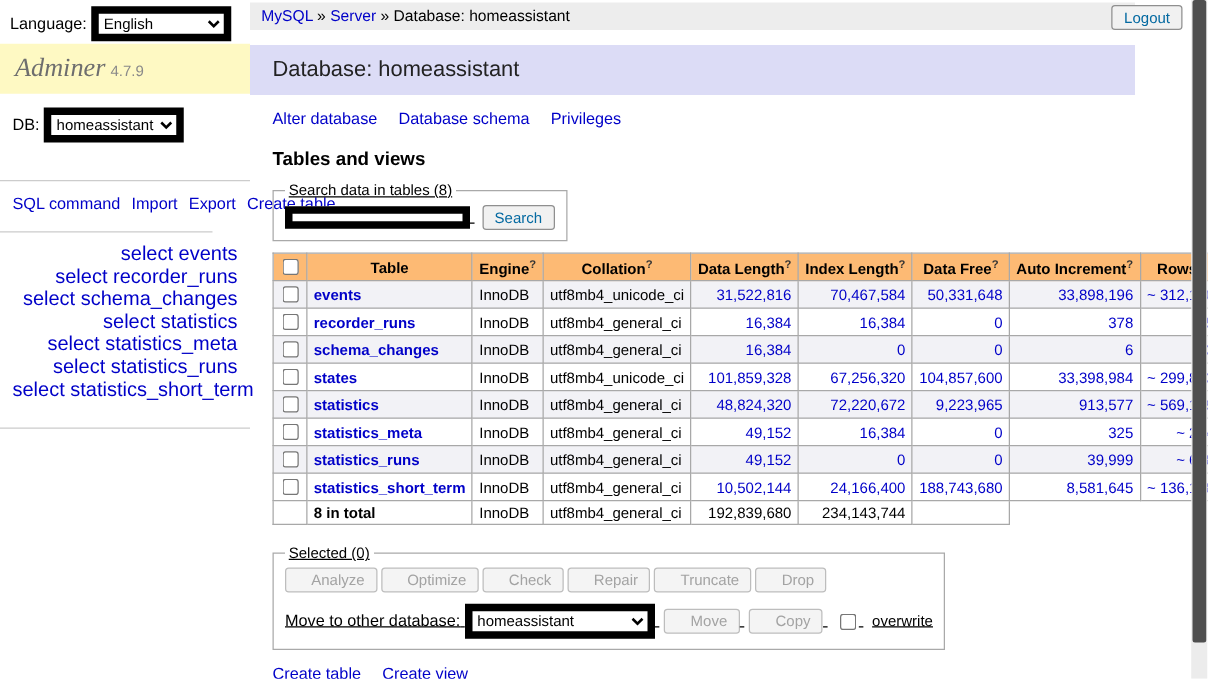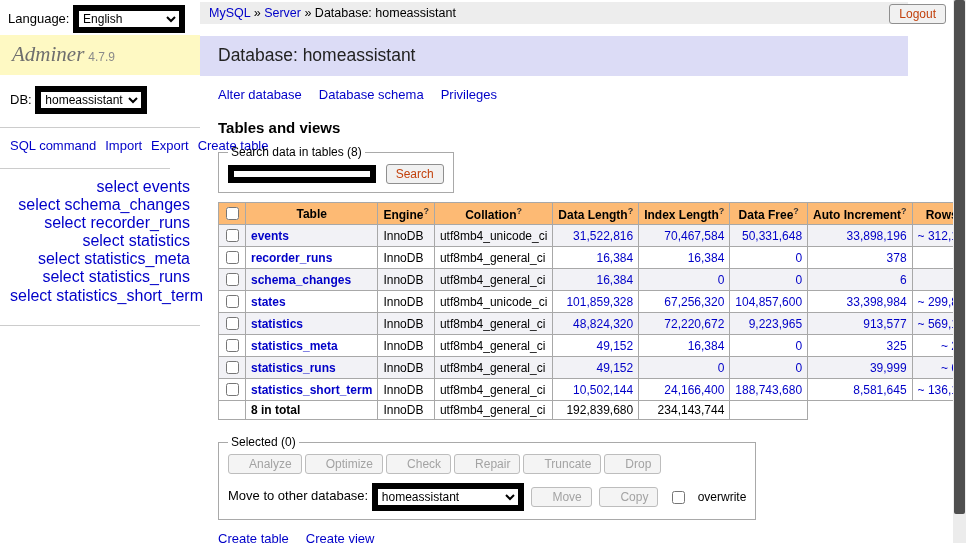--- a/index.html
+++ b/index.html
@@ -16,52 +16,52 @@
   .lang { position:absolute; left:8px; top:5px; }
   .lang select { font-size:12px; width:112px; }
   .crumbbar { position:absolute; left:200px; top:2px; width:708px; height:22px;
     background:#ededed; padding:4px 9px; font-size:12.5px; white-space:nowrap; overflow:hidden; }
   .bc-sep { color:#000; }
   .logout-wrap { position:absolute; right:20px; top:4px; }
 
   button, .btn {
     font-family:"Liberation Sans","DejaVu Sans",sans-serif;
     font-size:12px; background:#f1f1f1; border:1px solid #8f8f8f;
-    border-radius:3px; padding:2px 9px; color:#c2410c; cursor:pointer;
+    border-radius:3px; padding:2px 9px; color:#0369a1; cursor:pointer;
   }
   button:disabled { color:#a3a3a3; border-color:#bdbdbd; background:#f4f4f4; cursor:default;padding-left:20px; }
   select, input[type=text] { font-size:12px; border:6px solid #000000; background:#fff; }
   input[type=text] { height:18px; padding:1px 3px; }
 
   
   .layout { display:flex; align-items:flex-start; }
   .sidebar { width:200px; flex:0 0 200px; }
   .main { width:708px; flex:0 0 708px; }
 
   
   .sidebar h1 { margin:8px 0 0; padding:7px 12px 8px; background:#fef9c3;
     font-family:"Liberation Serif","DejaVu Serif",serif;
     font-style:italic; font-weight:normal; font-size:21px; color:#6e6e6e; }
   .sidebar h1 .ver { font-size:12px; color:#8a8a8a; margin-left:4px; font-family:"Liberation Sans",sans-serif; font-style:normal; }
-  .db-row { padding:11px 10px 13px; border-bottom:1px solid #ccc; }
+  .db-row { padding:11px 10px 30px; border-bottom:1px solid #ccc; }
   .db-row select { width:112px; }
   .nav-links { margin:0; padding:9px 10px 12px; border-bottom:1px solid #ccc; width:170px; line-height:1.45; }
   .nav-links a { margin-right:9px; white-space:nowrap; }
   .table-links { margin:0; padding:9px 10px 20px; border-bottom:1px solid #ccc; font-size:16px;text-align:right; }
   .table-links a { display:block; line-height:1.07; margin-bottom:1px; white-space:nowrap; }
 
   
   .main h2 { margin:9px 0 0; background:#dcdcf6; color:#222;
     font-weight:normal; font-size:17.5px; padding:9px 18px 10px; }
   .content { padding:0 0 0 18px; }
   .links-row { margin:11px 0 0; }
   .links-row a { margin-right:17px; }
   h3 { font-size:15px; margin:17px 0 9px; color:#000; }
 
-  fieldset { border:1px solid #a9a9a9; margin:3px 0 0; padding:5px 9px 8px; width:-moz-fit-content; width:fit-content; }
+  fieldset { border:1px solid #a9a9a9; margin:3px 0 0; padding:5px 9px 8px; width:-moz-fit-content; width:fit-content;text-decoration:underline; }
   legend { font-size:12px; padding:0 3px; }
   .search-fs input[type=text] { width:148px; vertical-align:middle; }
   .search-fs button { margin-left:6px; vertical-align:middle; }
 
   table { border-collapse:collapse; margin-top:9px; font-size:12px; }
   th, td { border:1px solid #a8a8a8; padding:2px 5px; height:18px; white-space:nowrap; }
   thead th { background:#fdba74; font-weight:bold; text-align:center; }
   thead th sup { font-size:9px; color:#333; }
   tbody tr:nth-child(odd) td { background:#f2f2f6; }
   td.chk, th.chk { text-align:center; width:23px; padding:1px 3px; }
@@ -106,22 +106,22 @@
     </h1>
     <div class="db-row">
       <span>DB:</span>
       <select>
         <option>homeassistant</option>
       </select>
     </div>
     <p class="nav-links" id="sidebar-nav"><a class="lnk">SQL command</a><a class="lnk">Import</a><a class="lnk">Export</a><a class="lnk">Create table</a></p>
     <p class="table-links" id="sidebar-tables">
         <a class="lnk">select events</a>
+        <a class="lnk">select recorder_runs</a>
         <a class="lnk">select schema_changes</a>
-        <a class="lnk">select recorder_runs</a>
         <a class="lnk">select statistics</a>
         <a class="lnk">select statistics_meta</a>
         <a class="lnk">select statistics_runs</a>
         <a class="lnk">select statistics_short_term</a>
       </p>
   </div>
 
   <div class="main">
     <h2>Database: homeassistant</h2>
     <div class="content">

